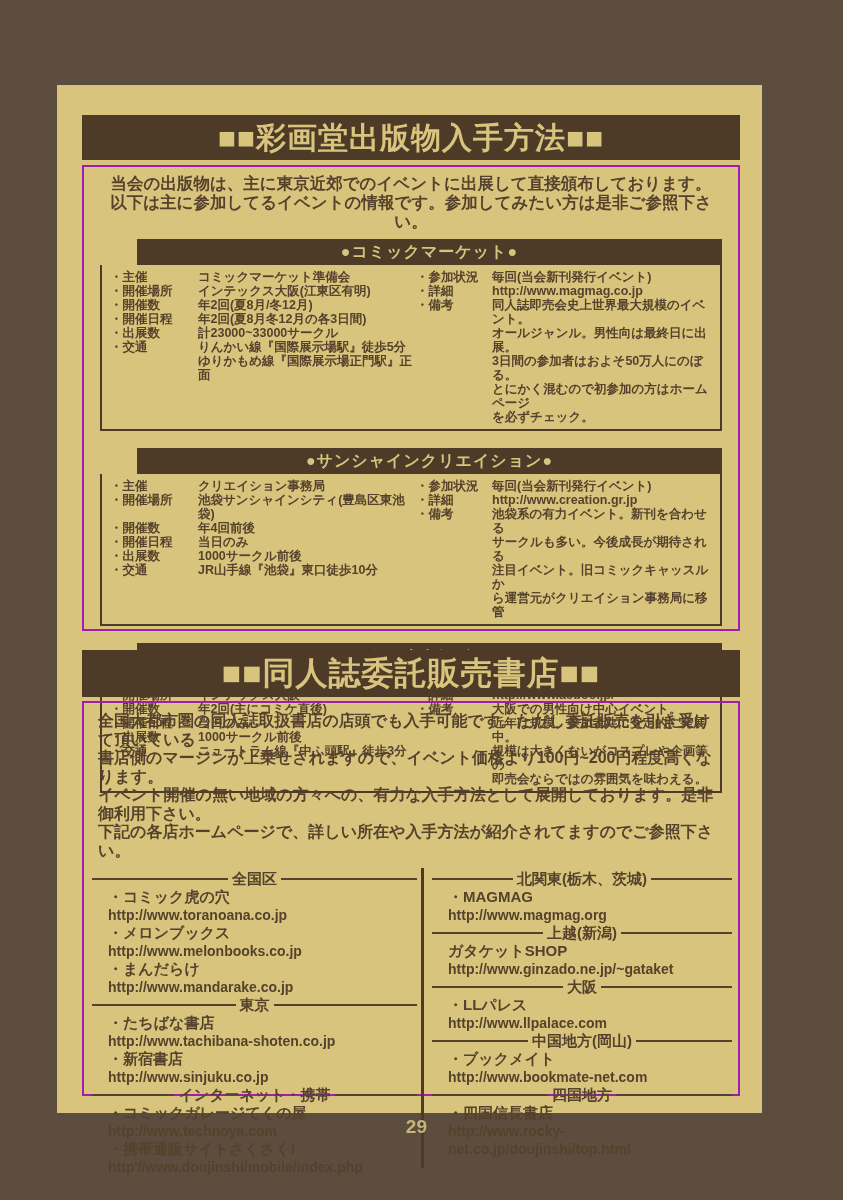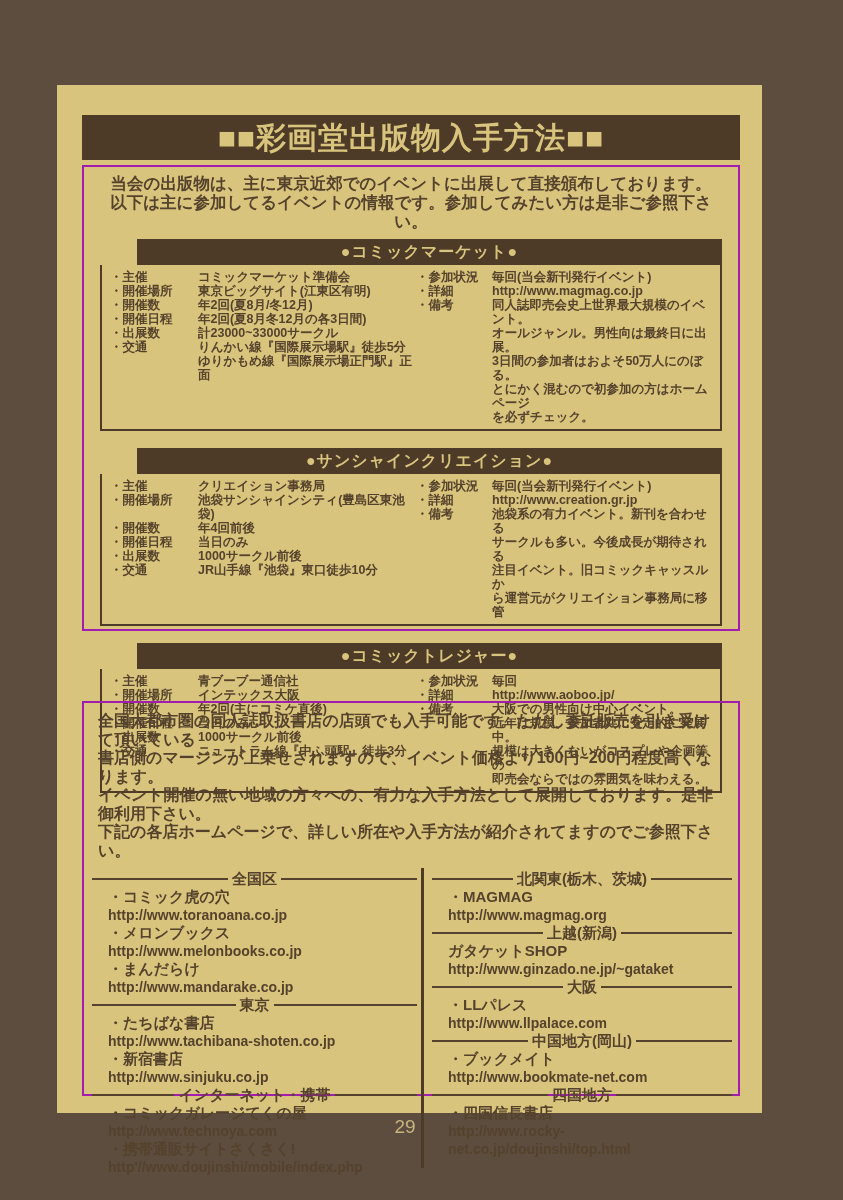--- a/index.html
+++ b/index.html
@@ -31,22 +31,22 @@
   .shop-col{display:flex;flex-direction:column;}
   .shop-col.l{flex:0 0 325px;padding:2px 4px 0 8px;}
   .shop-col.r{flex:1;padding:2px 6px 0 8px;}
   .vdiv{flex:0 0 3px;background:#4d3b28;}
   .shop-head{display:flex;align-items:center;font-size:15px;font-weight:bold;line-height:18px;}
   .shop-head .hline{flex:1;border-top:2px solid #55422c;}
   .shop-head .ht{padding:0 4px;}
   .shop-name{font-size:15px;font-weight:bold;line-height:18px;margin-left:16px;}
   .shop-url{font-size:14px;font-weight:bold;line-height:18px;padding-left:16px;
             font-family:"Liberation Sans","DejaVu Sans",sans-serif;}
-  .pageno{position:absolute;left:383px;top:1116px;width:44px;text-align:center;
-          color:#c7b47a;font-size:19px;font-weight:normal;}
+  .pageno{position:absolute;left:383px;top:1116px;width:44px;text-align:right;
+          color:#c7b47a;font-size:19px;font-weight:bold;}
 </style>
 </head>
 <body>
 
 <div class="stage">
   <div class="paper">
 
     <div class="bar s1-bar">
       <span>■■彩画堂出版物入手方法■■</span>
     </div>
@@ -60,21 +60,21 @@
       <div class="event">
         <div class="event-bar">●コミックマーケット●</div>
         <div class="event-body">
           <div class="ecol l">
             <div class="erow">
                 <span class="lab">・主催</span>
                 <span class="val">コミックマーケット準備会</span>
               </div>
             <div class="erow">
                 <span class="lab">・開催場所</span>
-                <span class="val">東京ビッグサイト(江東区有明)</span>
+                <span class="val">インテックス大阪(江東区有明)</span>
               </div>
             <div class="erow">
                 <span class="lab">・開催数</span>
                 <span class="val">年2回(夏8月/冬12月)</span>
               </div>
             <div class="erow">
                 <span class="lab">・開催日程</span>
                 <span class="val">年2回(夏8月冬12月の各3日間)</span>
               </div>
             <div class="erow">
@@ -200,20 +200,23 @@
                 <span class="val">大阪での男性向け中心イベント。
 近年は規模、参加者共に安定的に発展中。
 規模は大きくないがコスプレや企画等の
 即売会ならではの雰囲気を味わえる。</span>
               </div>
           </div>
         </div>
       </div>
     </div>
 
+    <div class="bar s2-bar">
+      <span>■■同人誌委託販売書店■■</span>
+    </div>
 
     <div class="sbox s2-box">
       <div class="intro2">
         <div>全国大都市圏の同人誌取扱書店の店頭でも入手可能です。ただし委託販売を引き受けて頂いている</div>
         <div>書店側のマージンが上乗せされますので、イベント価格より100円~200円程度高くなります。</div>
         <div>イベント開催の無い地域の方々への、有力な入手方法として展開しております。是非御利用下さい。</div>
         <div>下記の各店ホームページで、詳しい所在や入手方法が紹介されてますのでご参照下さい。</div>
       </div>
 
       <div class="shops">

